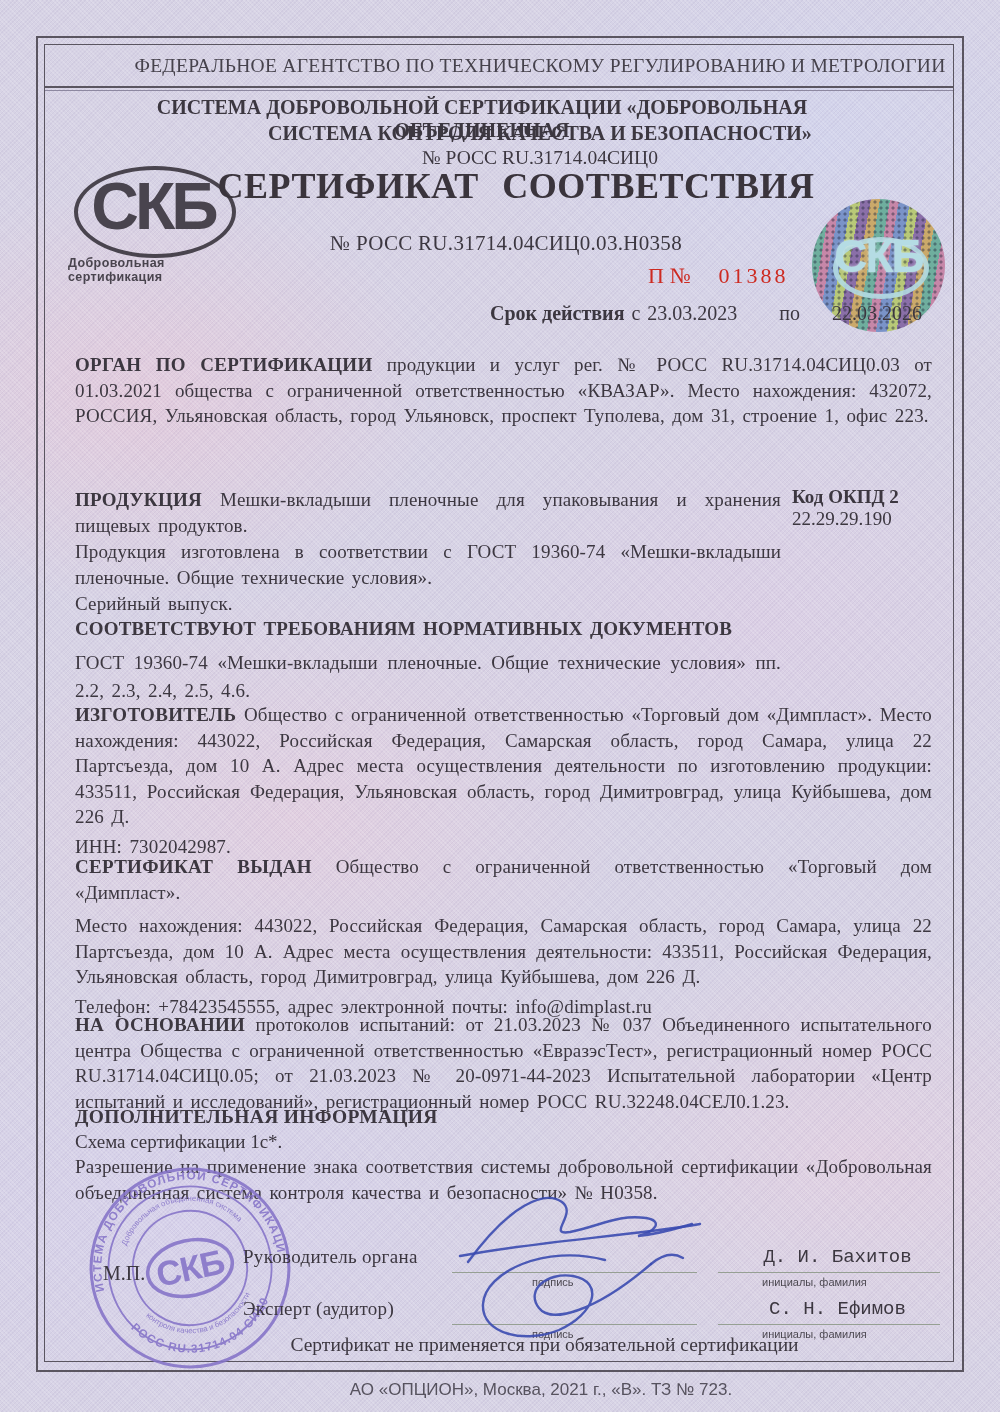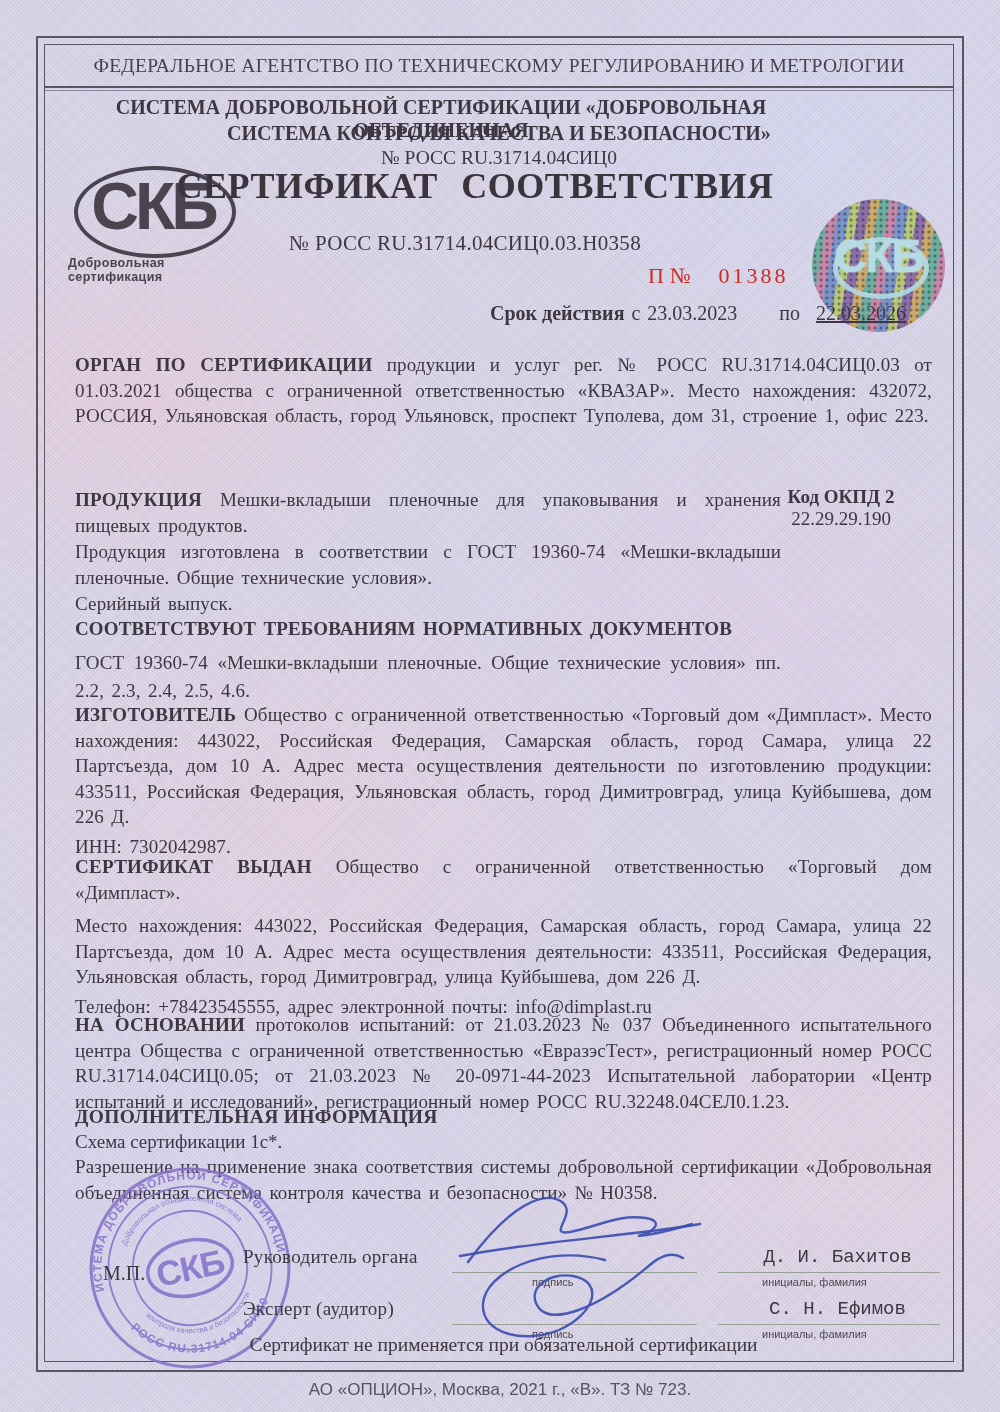--- a/index.html
+++ b/index.html
@@ -11,21 +11,21 @@
       repeating-linear-gradient(45deg, rgba(255,255,255,.15) 0 1px, rgba(255,255,255,0) 1px 3px),
       repeating-linear-gradient(135deg, rgba(122,102,158,.08) 0 1px, rgba(122,102,158,0) 1px 3px),
       radial-gradient(ellipse 420px 300px at 14% 28%, rgba(236,198,214,.55), rgba(236,198,214,0) 70%),
       radial-gradient(ellipse 500px 340px at 82% 10%, rgba(208,214,242,.55), rgba(208,214,242,0) 70%),
       radial-gradient(ellipse 460px 330px at 30% 58%, rgba(238,203,219,.45), rgba(238,203,219,0) 70%),
       radial-gradient(ellipse 430px 300px at 76% 44%, rgba(226,204,230,.42), rgba(226,204,230,0) 70%),
       radial-gradient(ellipse 520px 320px at 18% 86%, rgba(214,208,240,.5), rgba(214,208,240,0) 70%),
       radial-gradient(ellipse 470px 300px at 86% 82%, rgba(236,206,222,.45), rgba(236,206,222,0) 70%);
   }
   .abs{position:absolute;}
-  .center{text-align:center;}
+  .center{text-align:center;padding-left:41px;}
   .bold{font-weight:bold;}
 
   .b-outer{left:36px;top:36px;width:924px;height:1332px;border:2px solid #5a5560;}
   .b-inner{left:44px;top:44px;width:908px;height:1316px;border:1.5px solid #5a5560;}
 
   .agency{left:46px;top:55px;width:906px;font-size:19.5px;letter-spacing:.3px;color:#46424c;}
   .hdr-sep{left:45px;top:86px;width:908px;height:2px;border-top:2px solid #5a5560;border-bottom:1px solid #8d88a0;}
   .sys1{left:46px;top:96px;width:790px;font-weight:bold;font-size:20px;}
   .sys2{left:46px;top:122px;width:906px;font-weight:bold;font-size:20px;}
   .sysnum{left:46px;top:147px;width:906px;font-size:19.5px;}
@@ -49,32 +49,32 @@
       radial-gradient(rgba(35,40,60,.45) 1px, rgba(35,40,60,0) 2.1px),
       repeating-linear-gradient(100deg,#caa96a 0 9px,#6fae9e 9px 19px,#c687a8 19px 28px,#7a93c8 28px 39px,#b8c878 39px 48px,#8a6fa8 48px 58px),
       repeating-linear-gradient(10deg, rgba(255,255,255,.25) 0 7px, rgba(20,20,40,.2) 7px 14px);
     background-size:6px 6px,100% 100%,100% 100%;}
   .holo-ellipse{position:absolute;left:21px;top:38px;width:86px;height:52px;border:5px solid rgba(178,218,226,.9);border-radius:50%;}
   .holo-text{position:absolute;left:0;top:30px;width:133px;text-align:center;font-family:"Liberation Sans",sans-serif;
     font-weight:900;font-size:46px;letter-spacing:-2px;color:#b5dce4;text-shadow:0 0 3px rgba(230,248,252,.7);}
 
   .validity{left:490px;top:302px;display:flex;align-items:baseline;font-size:20px;white-space:nowrap;}
   .validity .vl{font-weight:bold;}
-  .validity .sp6{margin-left:7px;} .validity .sp40{margin-left:42px;} .validity .sp30{margin-left:16px;text-decoration:underline;}
+  .validity .sp6{margin-left:7px;} .validity .sp40{margin-left:42px;} .validity .sp30{margin-left:32px;}
 
   .sec{left:75px;width:857px;font-size:19px;line-height:25.5px;}
   .sec p{margin:0;text-align:justify;word-spacing:2.5px;letter-spacing:.15px;}
   .sec p.nojust{text-align:left;}
   .lead{font-weight:bold;letter-spacing:.3px;}
   .email{text-decoration:underline;}
 
   .organ{top:352px;}
   .product{top:487px;width:706px;}
   .product p{line-height:26px;}
-  .okpd{left:770px;top:486px;width:142px;text-align:center;font-size:19px;}
+  .okpd{left:792px;top:486px;width:142px;text-align:left;font-size:19px;}
   .okpd .val{margin-top:0;font-weight:normal;}
   .conform{top:616px;width:706px;}
   .conform .gosttext{margin-top:7px;line-height:28px;}
   .manufacturer{top:702px;}
   .manufacturer .inn{margin-top:4px;}
   .issued{top:854px;}
   .issued .p1{word-spacing:7px;}
   .issued .addr{margin-top:8px;}
   .issued .phone{margin-top:4px;}
   .basis{top:1012px;}

